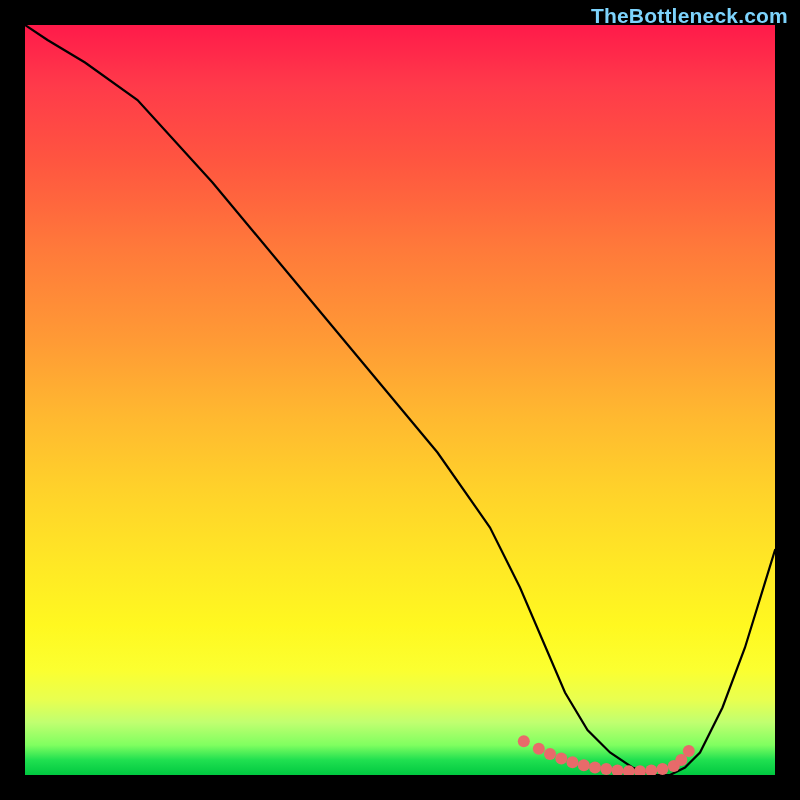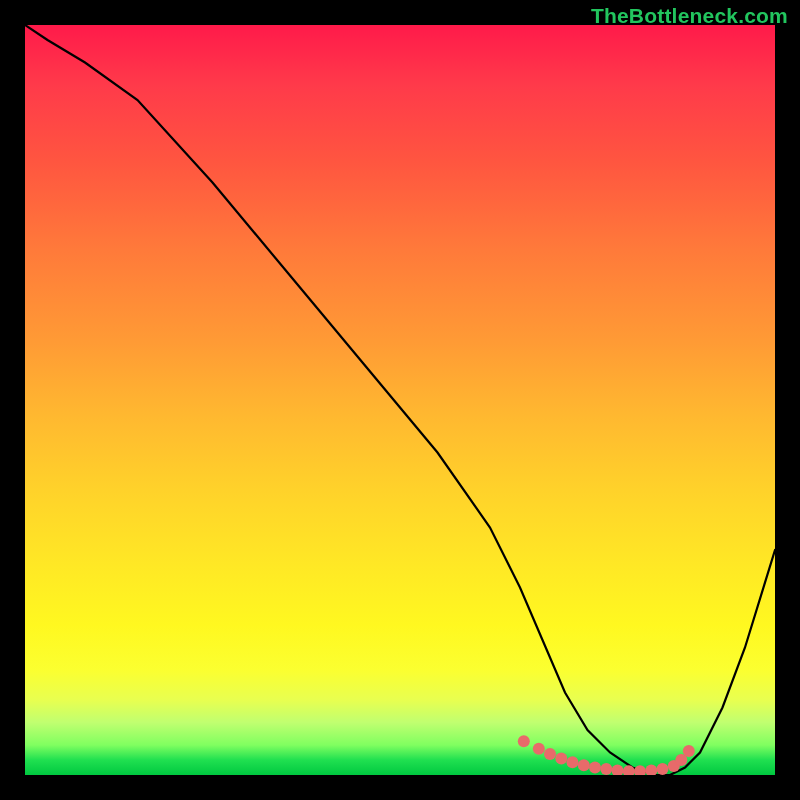--- a/index.html
+++ b/index.html
@@ -34,21 +34,21 @@
       #00c840 100%
     );
   }
   .watermark {
     position: absolute;
     top: 4px;
     right: 12px;
     font-family: Arial, Helvetica, sans-serif;
     font-size: 21px;
     font-weight: bold;
-    color: #22c55e;
+    color: #7dd3fc;
     letter-spacing: 0.2px;
   }
   svg.curve {
     position: absolute;
     left: 0;
     top: 0;
     width: 750px;
     height: 750px;
   }
 </style>

